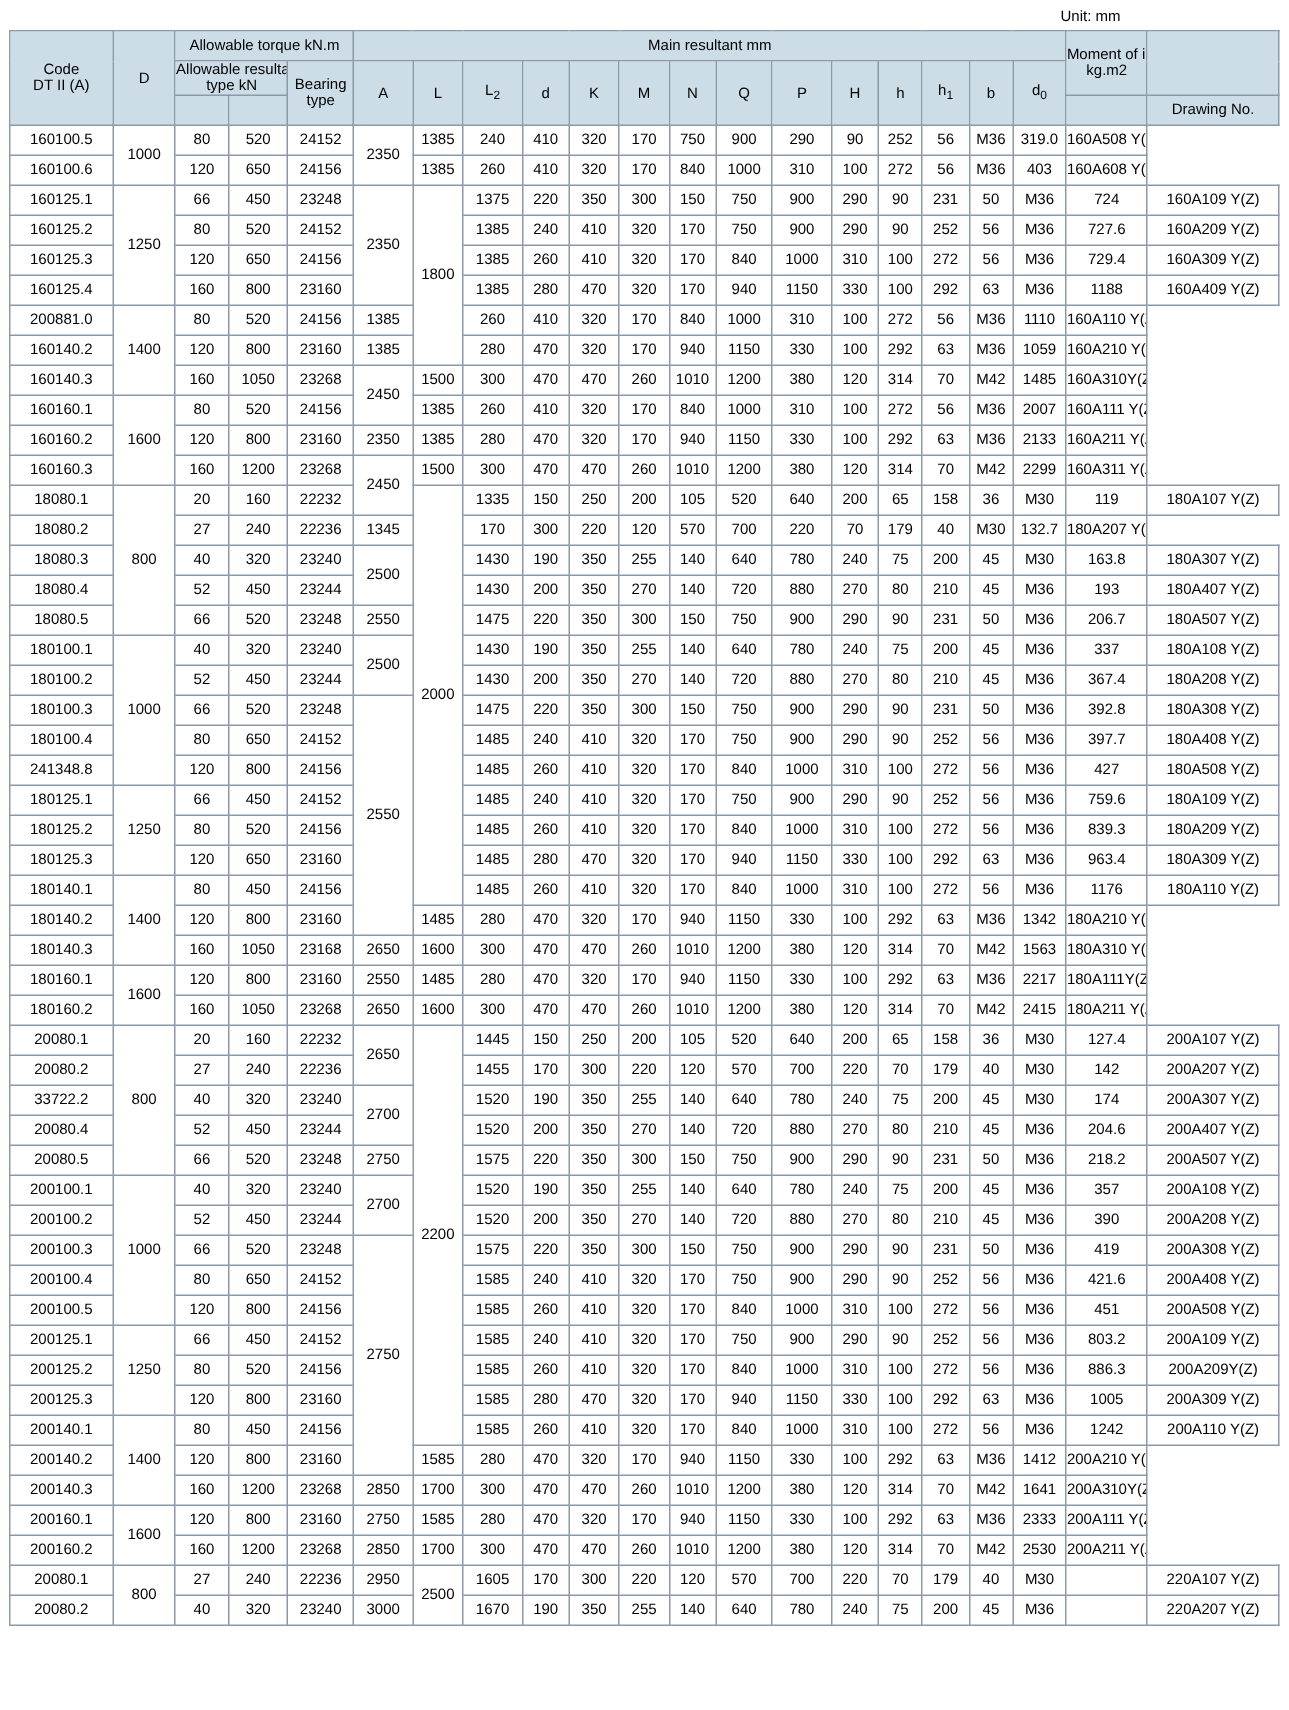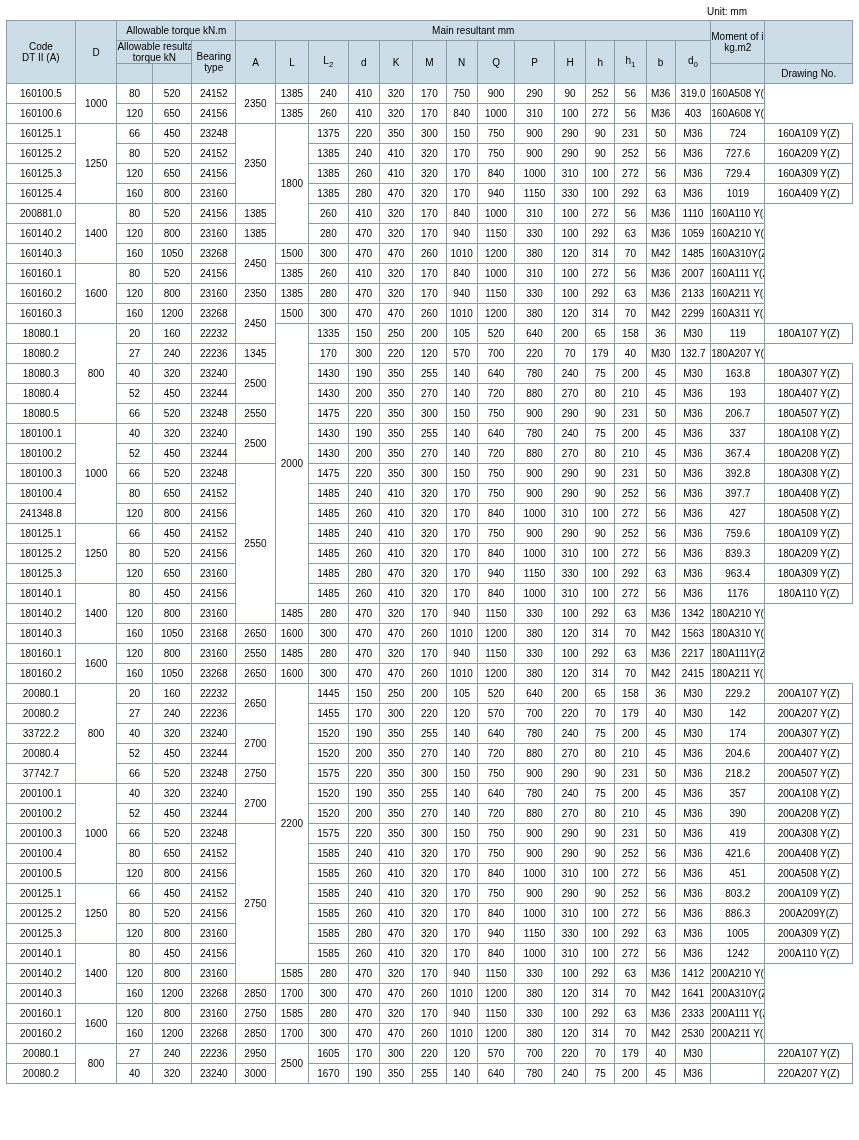--- a/index.html
+++ b/index.html
@@ -123,21 +123,21 @@
         <th colspan="14">Main resultant mm</th>
         <th rowspan="2">
           <div>Moment of inertia</div>
           <div>kg.m2</div>
         </th>
         <th rowspan="2"></th>
       </tr>
       <tr>
         <th colspan="2" class="hdr-tiny">
           <div>Allowable resultant</div>
-          <div>torque kN</div>
+          <div>type kN</div>
         </th>
         <th rowspan="2" class="hdr-tiny">
           <div>Bearing</div>
           <div>type</div>
         </th>
         <th rowspan="2">A</th>
         <th rowspan="2">L</th>
         <th rowspan="2"><span>L</span><span class="sub">2</span></th>
         <th rowspan="2">d</th>
         <th rowspan="2">K</th>
@@ -274,21 +274,21 @@
           <td>470</td>
           <td>320</td>
           <td>170</td>
           <td>940</td>
           <td>1150</td>
           <td>330</td>
           <td>100</td>
           <td>292</td>
           <td>63</td>
           <td>M36</td>
-          <td>1019</td>
+          <td>1188</td>
           <td class="dwg-cell">160A409 Y(Z)</td>
         </tr>
         <tr>
           <td class="code-cell">200881.0</td>
           <td rowspan="3">1400</td>
           <td>80</td>
           <td>520</td>
           <td>24156</td>
           <td>1385</td>
           <td>260</td>
@@ -795,21 +795,21 @@
           <td>250</td>
           <td>200</td>
           <td>105</td>
           <td>520</td>
           <td>640</td>
           <td>200</td>
           <td>65</td>
           <td>158</td>
           <td>36</td>
           <td>M30</td>
-          <td>229.2</td>
+          <td>127.4</td>
           <td class="dwg-cell">200A107 Y(Z)</td>
         </tr>
         <tr>
           <td class="code-cell">20080.2</td>
           <td>27</td>
           <td>240</td>
           <td>22236</td>
           <td>1455</td>
           <td>170</td>
           <td>300</td>
@@ -860,21 +860,21 @@
           <td>880</td>
           <td>270</td>
           <td>80</td>
           <td>210</td>
           <td>45</td>
           <td>M36</td>
           <td>204.6</td>
           <td class="dwg-cell">200A407 Y(Z)</td>
         </tr>
         <tr>
-          <td class="code-cell">37742.7</td>
+          <td class="code-cell">20080.5</td>
           <td>66</td>
           <td>520</td>
           <td>23248</td>
           <td rowspan="1">2750</td>
           <td>1575</td>
           <td>220</td>
           <td>350</td>
           <td>300</td>
           <td>150</td>
           <td>750</td>

